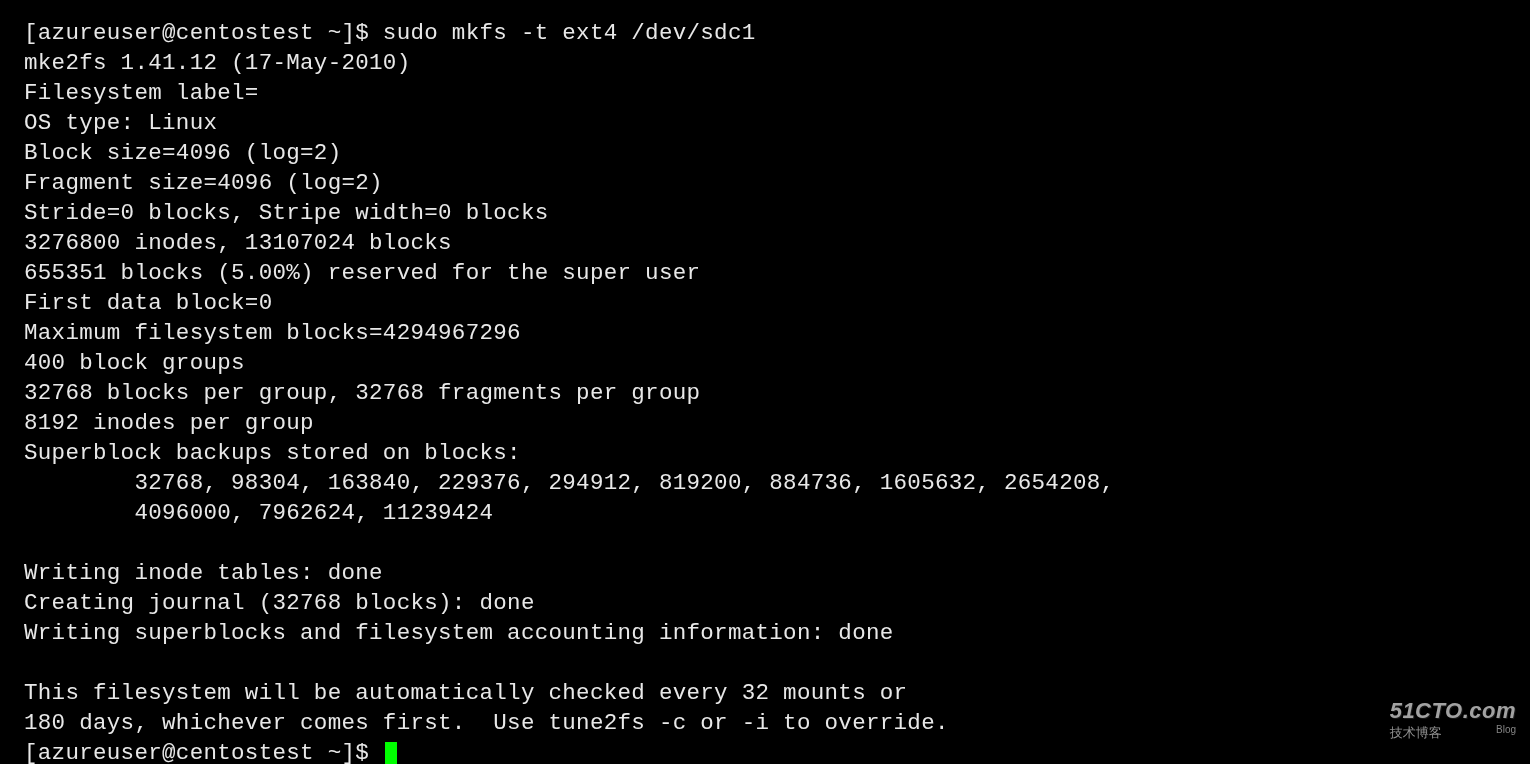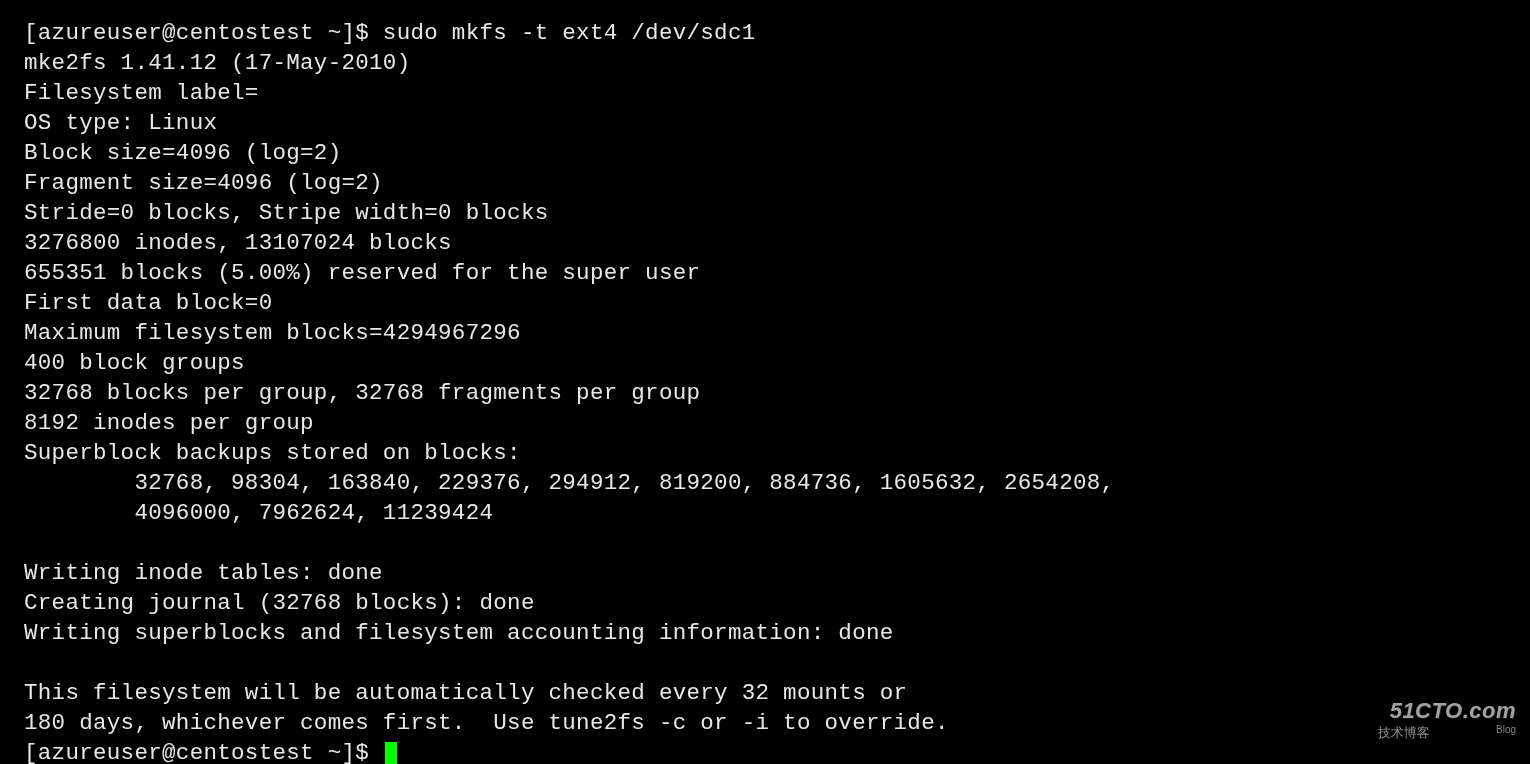--- a/index.html
+++ b/index.html
@@ -40,21 +40,20 @@
     opacity: 0.75;
     pointer-events: none;
   }
   .watermark .wm-top {
     font-size: 22px;
     font-weight: bold;
     font-style: italic;
     letter-spacing: 0.5px;
     color: #d8d8d8;
     text-shadow: 1px 1px 0 #222;
-    margin-left: 12px;
   }
   .watermark .wm-bottom {
     font-size: 13px;
     color: #c0c0c0;
     display: flex;
     justify-content: space-between;
     gap: 2px;
   }
   .watermark .wm-blog {
     font-size: 10px;

